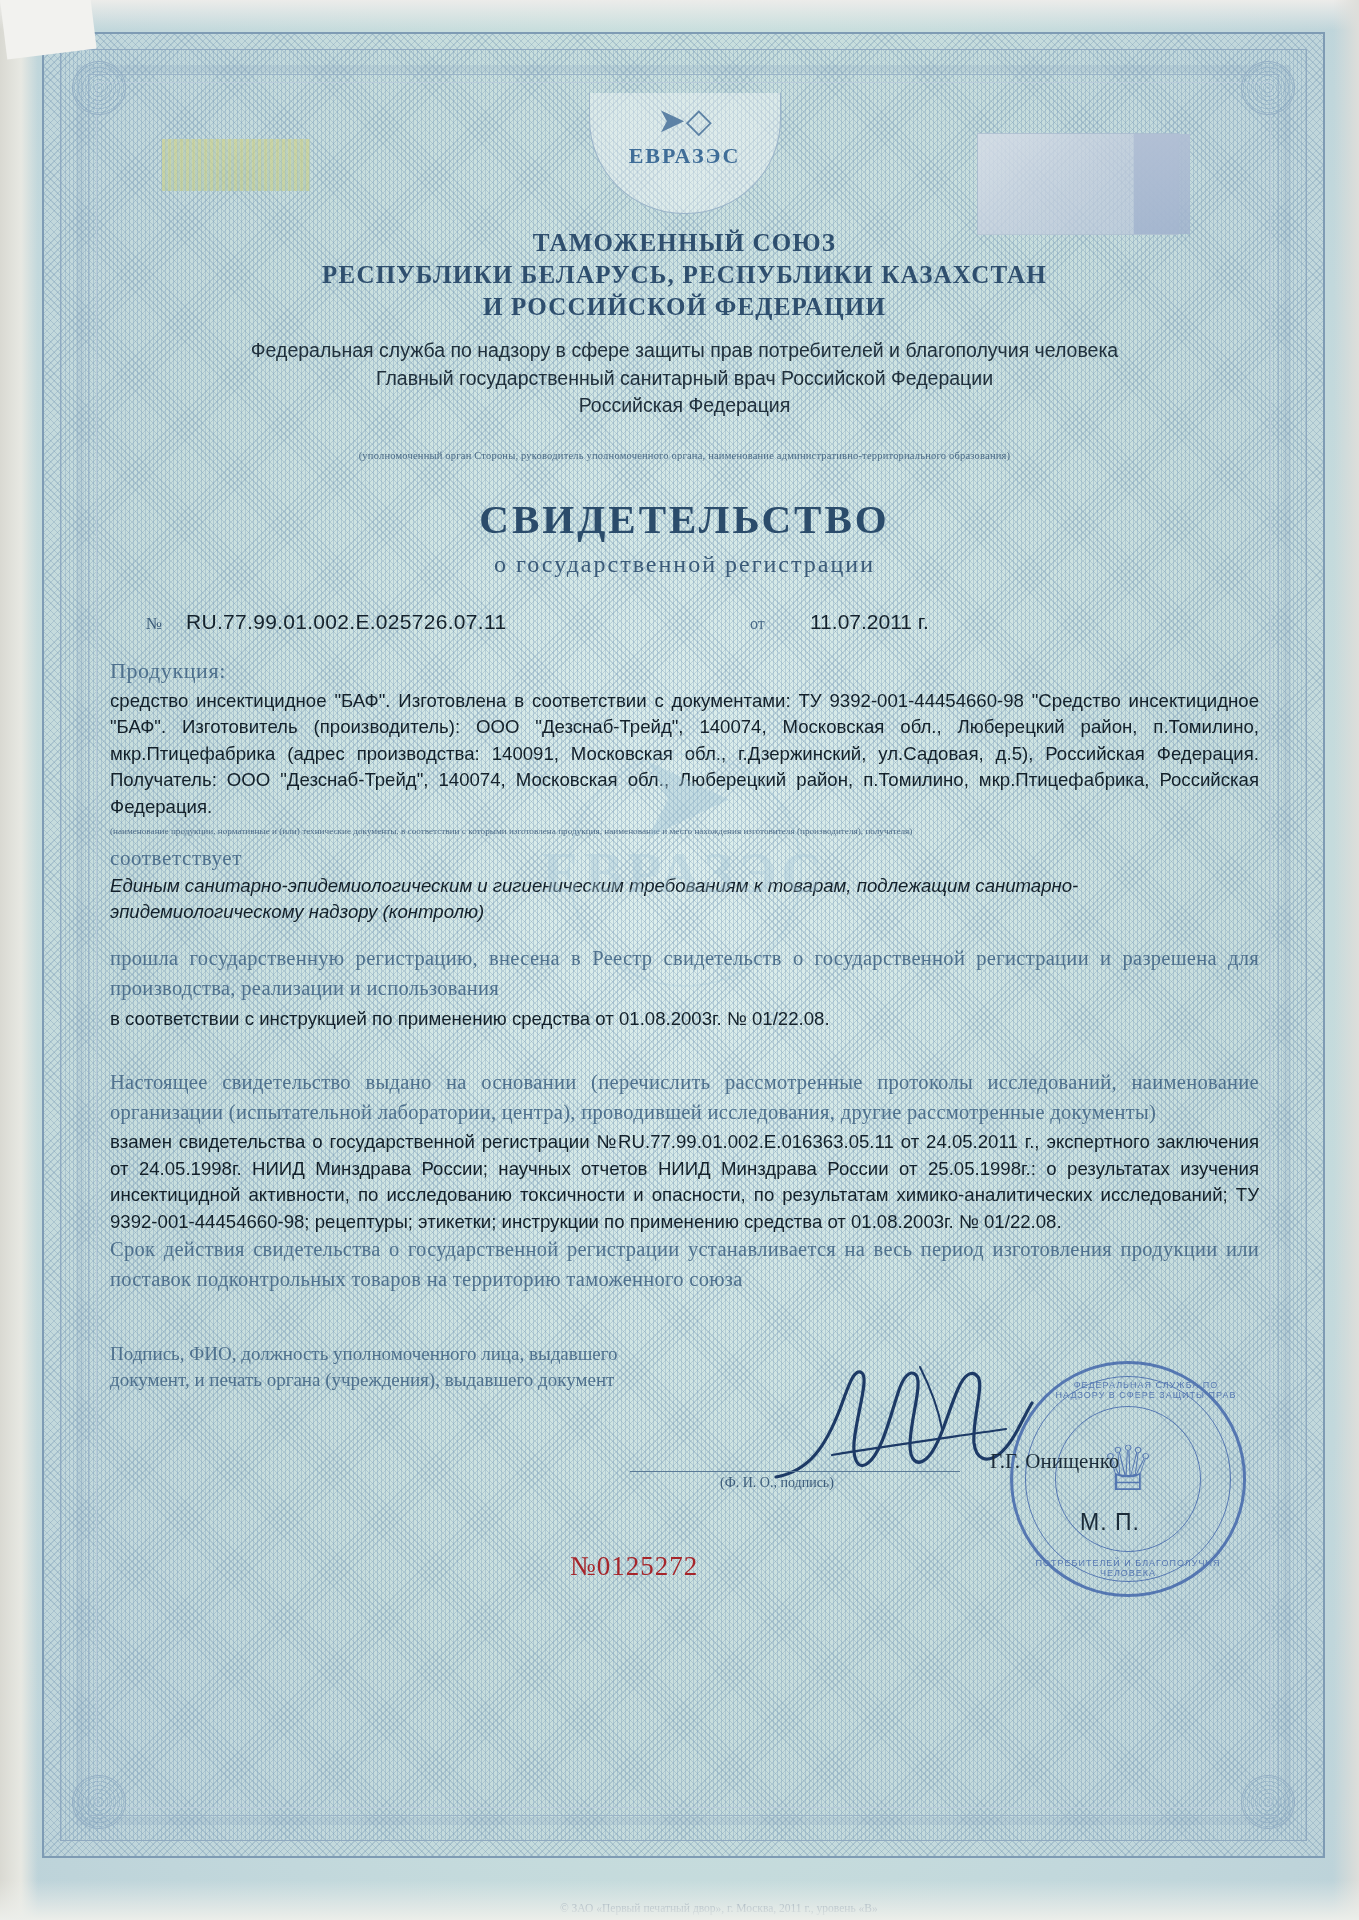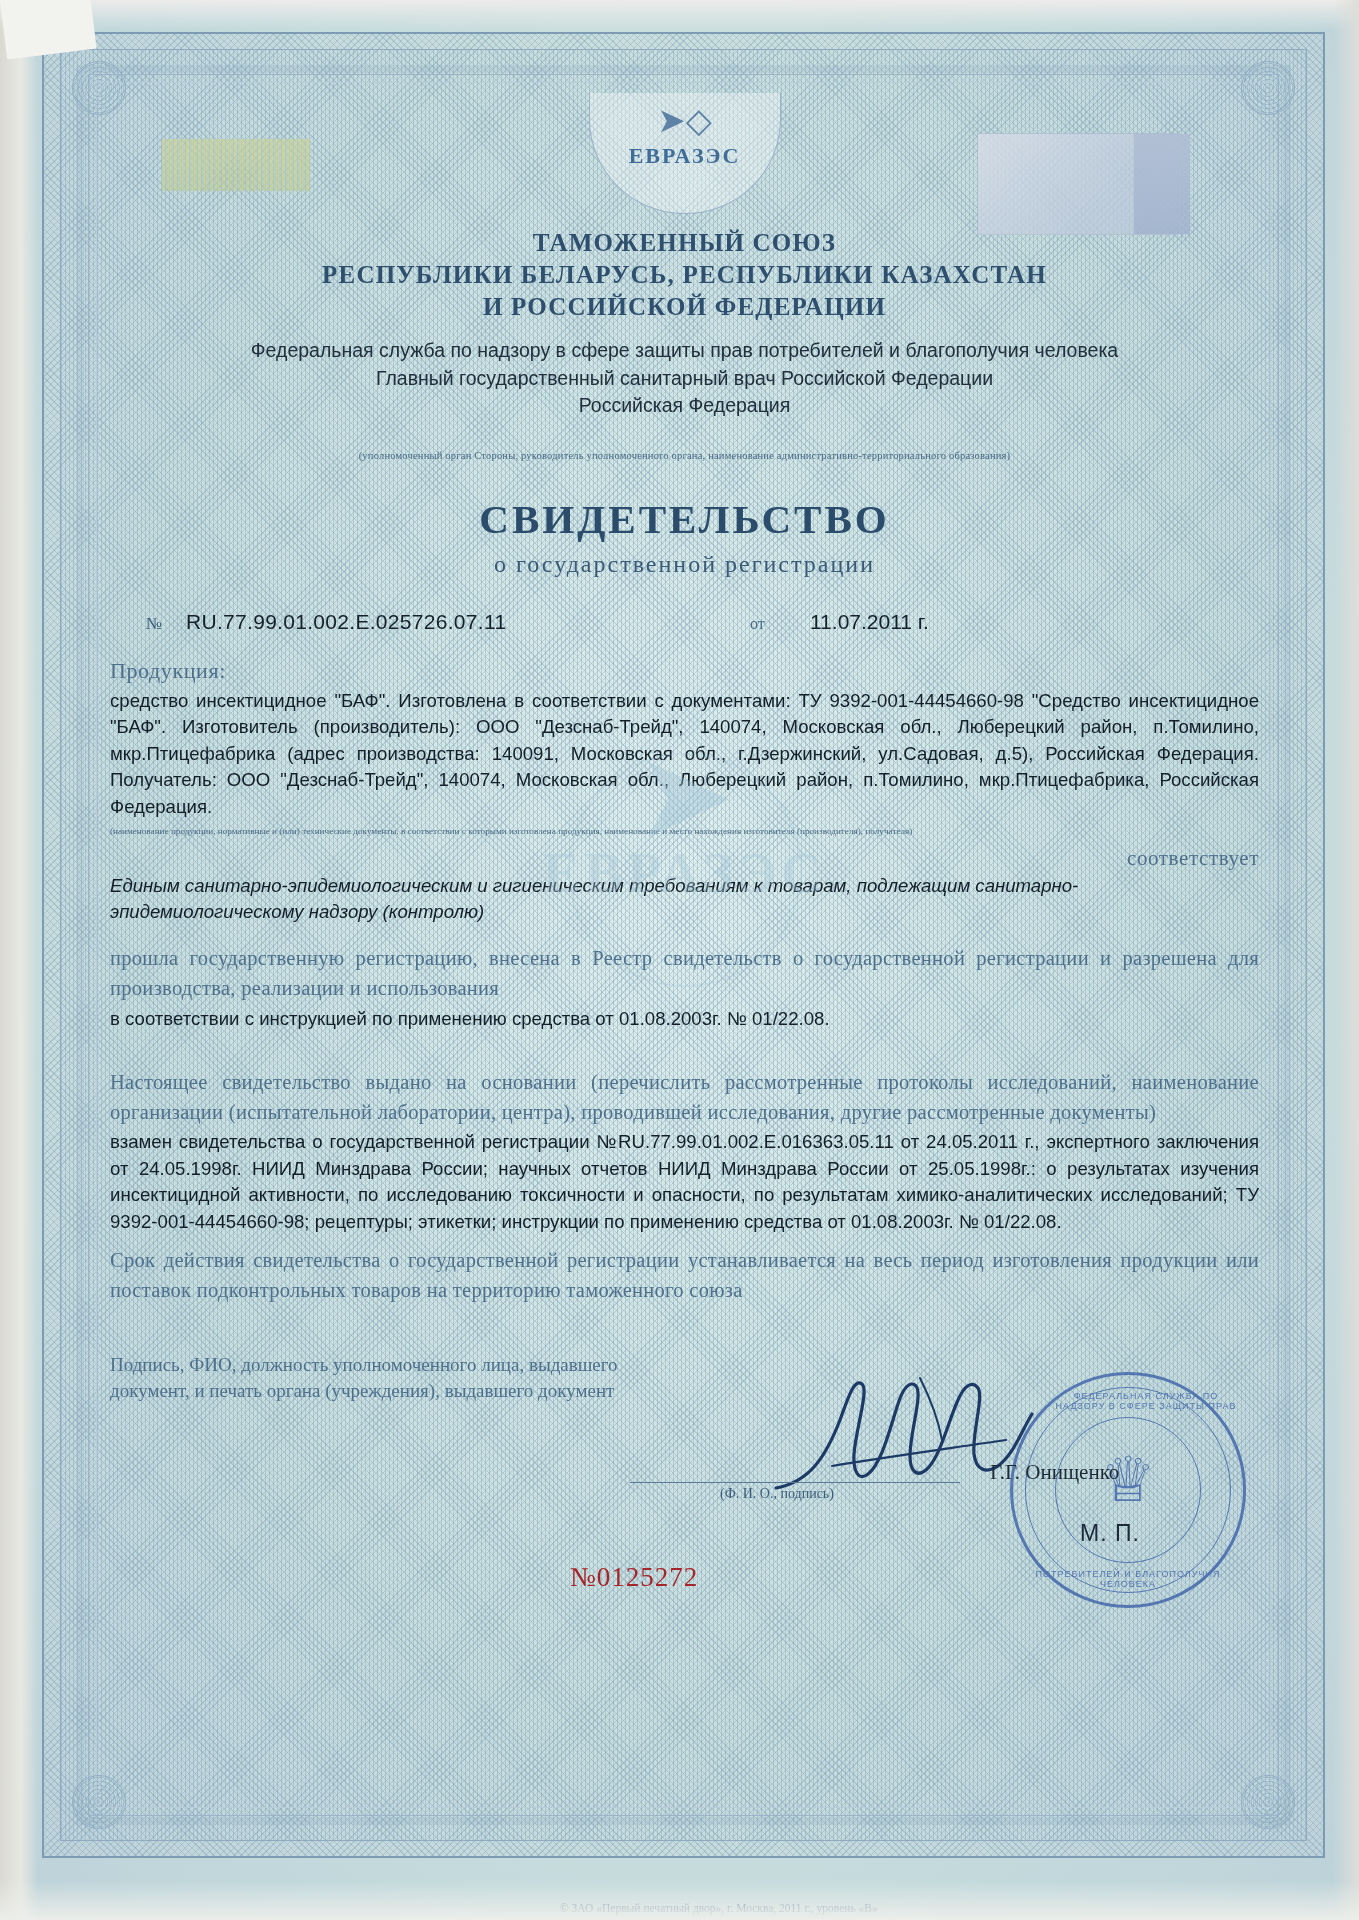--- a/index.html
+++ b/index.html
@@ -119,32 +119,32 @@
   .numrow .nmval { position:absolute; left:76px; top:2px; color:#15222c; font-size:21px; letter-spacing:.3px; }
   .numrow .ot { position:absolute; left:640px; top:7px; color:#4a6a88; font-family:"Liberation Serif", serif; font-size:16px; }
   .numrow .otval { position:absolute; left:700px; top:2px; color:#15222c; font-size:21px; }
 
   .lbl-prod { margin-top:16px; color:#4e708d; font-family:"Liberation Serif", serif; font-size:22px; letter-spacing:.6px; }
   .body-text { color:#13202a; font-size:18.6px; line-height:1.42; text-align:justify; }
   .prod-text { margin-top:4px; }
 
   .tiny-caption { margin-top:6px; color:#4b6a86; font-size:9.2px; font-family:"Liberation Serif", serif; }
 
-  .lbl-sootv { margin-top:10px; color:#4e708d; font-family:"Liberation Serif", serif; font-size:21px; letter-spacing:.6px;text-align:right; }
+  .lbl-sootv { margin-top:10px; color:#4e708d; font-family:"Liberation Serif", serif; font-size:21px; letter-spacing:.6px; }
   .req-text { margin-top:2px; color:#13202a; font-size:18.6px; line-height:1.42;font-style:italic; }
 
   .reg-serif { margin-top:18px; color:#4e708d; font-family:"Liberation Serif", serif;
     font-size:20.5px; line-height:1.46; text-align:justify; letter-spacing:.3px; }
   .instr { margin-top:4px; color:#13202a; font-size:18.6px; }
 
   .basis-serif { margin-top:38px; color:#4e708d; font-family:"Liberation Serif", serif;
     font-size:20.5px; line-height:1.46; text-align:justify; letter-spacing:.3px; }
   .basis-text { margin-top:2px; color:#13202a; font-size:18.6px; line-height:1.42; text-align:justify; }
 
-  .term-serif { margin-top:11px; color:#4e708d; font-family:"Liberation Serif", serif;
+  .term-serif { margin-top:0; color:#4e708d; font-family:"Liberation Serif", serif;
     font-size:20.5px; line-height:1.46; text-align:justify; letter-spacing:.3px; }
 
   .sign-block { margin-top:46px; position:relative; height:180px; }
   .sign-label { width:560px; color:#4e708d; font-family:"Liberation Serif", serif; font-size:19px; line-height:1.4; }
   .sign-line { position:absolute; left:520px; top:130px; width:330px; border-bottom:1px solid #5a7a96; }
   .fio-note { position:absolute; left:610px; top:134px; color:#3d5d7b; font-family:"Liberation Serif", serif; font-size:14px; }
   .signer { position:absolute; left:880px; top:108px; color:#1b2b38; font-size:21px; font-family:Liberation Serif, serif; }
   .mp { position:absolute; left:970px; top:168px; color:#1b2b38; font-size:23px; font-family:Liberation Sans, sans-serif; letter-spacing:1px; }
   .serial { position:absolute; left:460px; top:166px; color:#a6252a; font-size:27px;
             font-family:"Liberation Serif", serif; letter-spacing:1px;margin-top:44px; }

